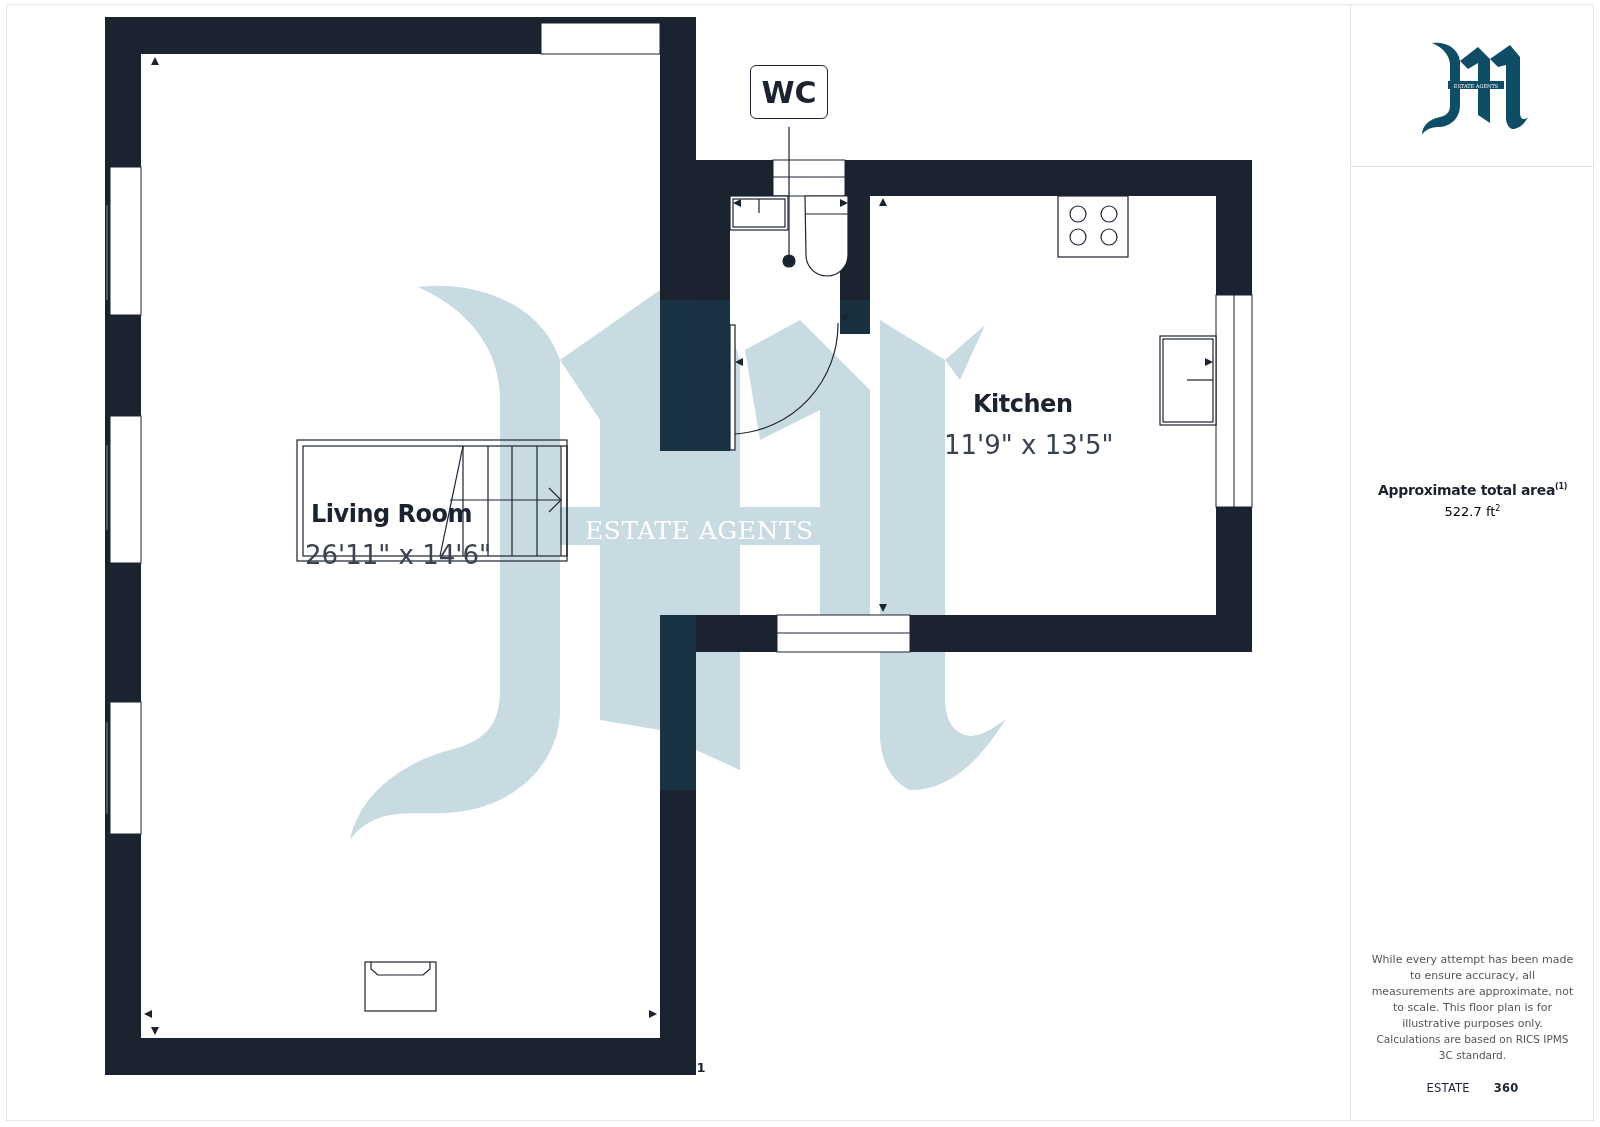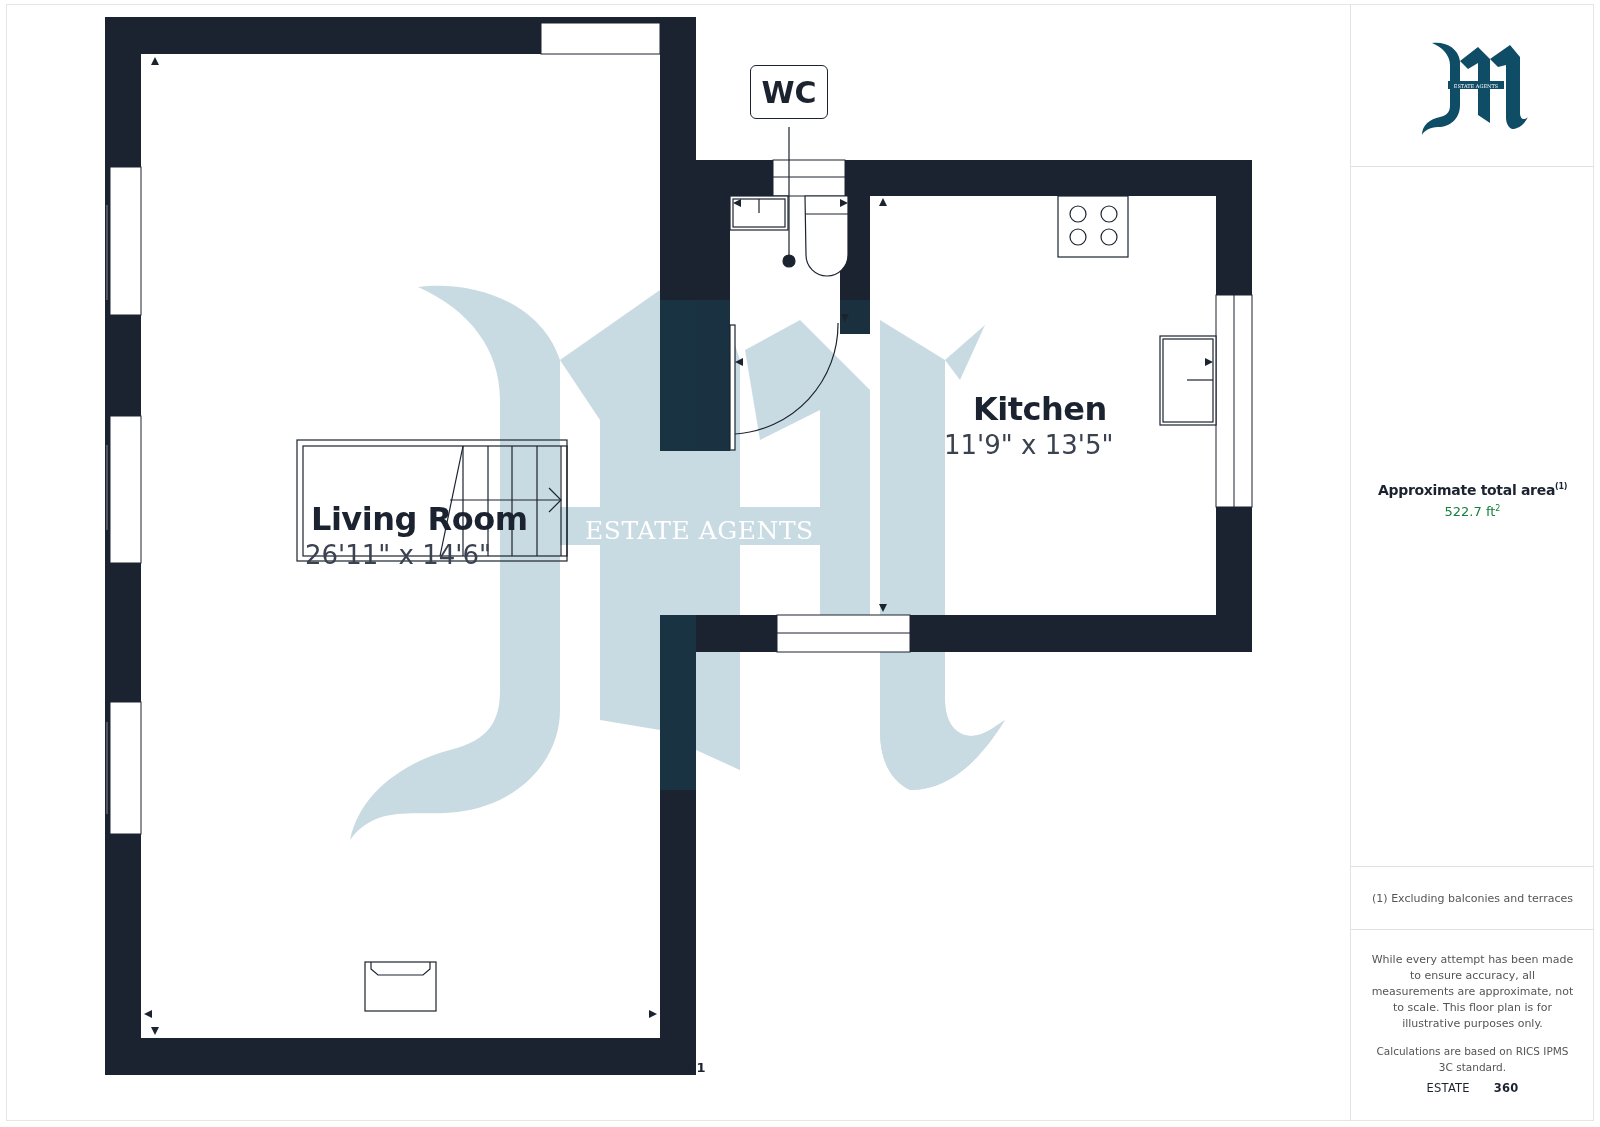--- a/index.html
+++ b/index.html
@@ -1,33 +1,33 @@
 <!DOCTYPE html>
 <html><head>
 <meta charset="utf-8">
 <style>
   html, body { margin: 0; padding: 0; background: #ffffff; }
   body { width: 1600px; height: 1127px; position: relative; overflow: hidden; font-family: "DejaVu Sans", sans-serif; }
   .frame { position: absolute; left: 6px; top: 4px; width: 1588px; height: 1117px; border: 1px solid #e6e6e6; box-sizing: border-box; }
   .plan-area { position: absolute; left: 0; top: 0; width: 1350px; height: 1127px; }
   .plan-svg { position: absolute; left: 0; top: 0; }
-  .room-label { position: absolute; font-family: "DejaVu Sans", sans-serif; color: #1c2330; font-weight: bold; font-size: 32px; letter-spacing: -0.5px; white-space: nowrap; }
+  .room-label { position: absolute; font-family: "DejaVu Sans", sans-serif; color: #1c2330; font-weight: bold; font-size: 24px; letter-spacing: -0.5px; white-space: nowrap; }
   .room-dims { position: absolute; font-family: "DejaVu Sans", sans-serif; color: #3a4250; font-size: 26px; white-space: nowrap; }
   .wc-tag { position: absolute; left: 750px; top: 65px; width: 78px; height: 54px; border: 1.5px solid #1c2330; border-radius: 6px; background: #fff; box-sizing: border-box; display: flex; align-items: center; justify-content: center; font-weight: bold; font-size: 30px; color: #1c2330; }
   .floor-label { position: absolute; left: 630px; top: 1060px; width: 100px; text-align: center; font-size: 13px; font-weight: bold; color: #1c2330; }
   .sidebar { position: absolute; left: 1350px; top: 4px; width: 268px; height: 1117px; border-left: 1px solid #e2e2e2; box-sizing: border-box; }
   .sb-logo { position: absolute; left: 0; top: 0; width: 243px; height: 162px; border-bottom: 1px solid #e2e2e2; display: flex; align-items: center; justify-content: center; }
   .sb-area { position: absolute; left: 0; top: 478px; width: 243px; text-align: center; }
   .sb-area-title { font-size: 14px; font-weight: bold; color: #1c2330; letter-spacing: -0.3px; }
   .sb-area-title sup { font-size: 8px; }
-  .sb-area-value { font-size: 13px; color: #15803d; margin-top: 6px; }
+  .sb-area-value { font-size: 13px; color: #000000; margin-top: 6px; }
   .sb-area-value sup { font-size: 8px; }
   .sb-footnote { position: absolute; left: 0; top: 862px; width: 243px; height: 62px; border-top: 1px solid #e2e2e2; border-bottom: 1px solid #e2e2e2; display: flex; align-items: center; justify-content: center; font-size: 11px; color: #555; font-family: "DejaVu Sans", sans-serif; }
   .sb-disclaimer { position: absolute; left: 20px; top: 948px; width: 203px; text-align: center; font-size: 11px; line-height: 16px; color: #555; }
-  .sb-calc { position: absolute; left: 20px; top: 1027px; width: 203px; text-align: center; font-size: 10.5px; line-height: 16px; color: #555; margin-top: 12px; }
+  .sb-calc { position: absolute; left: 20px; top: 1027px; width: 203px; text-align: center; font-size: 10.5px; line-height: 16px; color: #555; }
   .sb-brand { position: absolute; left: 0; top: 1077px; width: 243px; text-align: center; font-size: 11.5px; color: #1c2330; letter-spacing: 0.2px; }
   .sb-brand b { font-weight: bold; margin-left: 24px; }
   .wm-text { position: absolute; left: 585px; top: 516px; font-family: "DejaVu Serif", serif; font-size: 25px; color: #ffffff; letter-spacing: 0.5px; white-space: nowrap; }
 </style>
 </head>
 <body>
 
 <div class="frame"></div>
 
 <div class="plan-area">
@@ -192,19 +192,18 @@
       </g>
       <text x="58" y="52.5" text-anchor="middle" font-family="DejaVu Serif, serif" font-size="5" fill="#ffffff">ESTATE AGENTS</text>
     </svg>
   </div>
 
   <div class="sb-area">
     <div class="sb-area-title"><span>Approximate total area</span><sup>(1)</sup></div>
     <div class="sb-area-value"><span>522.7 ft</span><sup>2</sup></div>
   </div>
 
-  <div class="sb-footnote">(1) Excluding balconies and terraces</div>
 
   <div class="sb-disclaimer">While every attempt has been made to ensure accuracy, all measurements are approximate, not to scale. This floor plan is for illustrative purposes only.</div>
   <div class="sb-calc">Calculations are based on RICS IPMS 3C standard.</div>
 
   <div class="sb-brand"><span>ESTATE</span><b>360</b></div>
 </div>
 
 </body></html>

